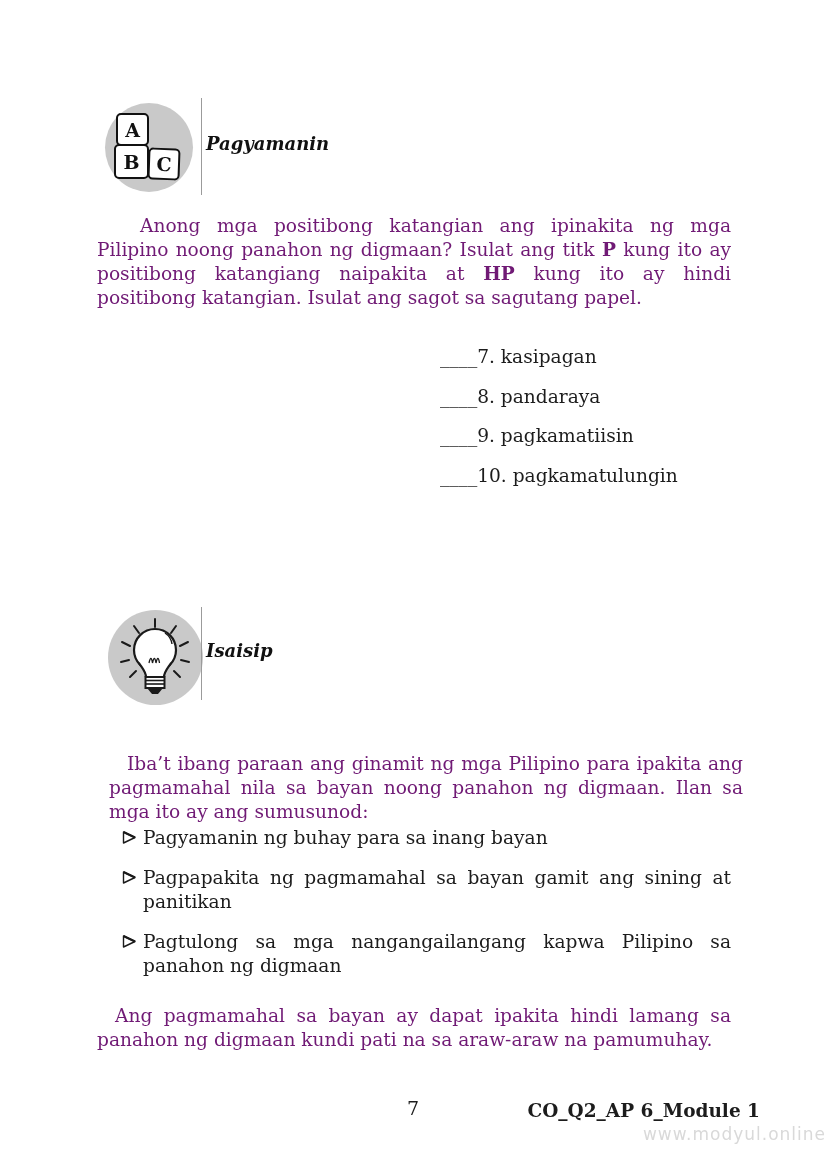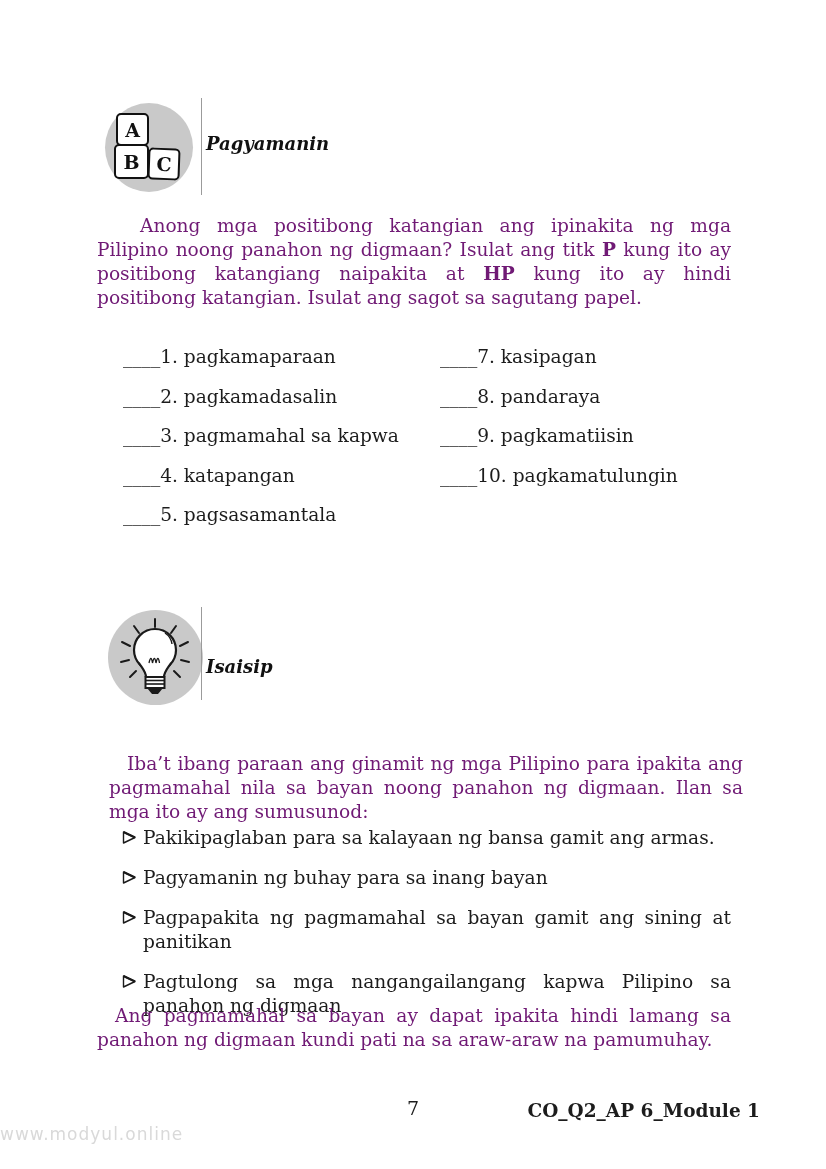--- a/index.html
+++ b/index.html
@@ -93,21 +93,21 @@
     position:absolute;
     right:66px;top:1100px;
     font-weight:bold;
     font-size:18.5px;
     white-space:nowrap;
   }
   .watermark{
     position:absolute;
     left:0;width:826px;
     top:1124px;
-    text-align:left;
+    text-align:right;
     font-family:"DejaVu Sans","Liberation Sans",sans-serif;
     font-size:17px;
     color:#d9d9d9;
     letter-spacing:1px;
   }
 </style>
 </head>
 <body>
 
 <div class="page">
@@ -121,27 +121,20 @@
     </div>
     <div class="abc-block" style="left:43px;top:45px;width:28px;height:28px;transform:rotate(2deg);">
       <span>C</span>
     </div>
   </div>
   <div class="vrule" style="left:201px;top:98px;height:97px;"></div>
   <div class="section-title" style="left:206px;top:133px;">Pagyamanin</div>
 
   <p class="para" style="top:214px;text-indent:43px;margin:0;"><span>Anong mga positibong katangian ang ipinakita ng mga Pilipino noong panahon ng digmaan? Isulat ang titk </span><b>P</b><span> kung ito ay positibong katangiang naipakita at </span><b>HP</b><span> kung ito ay hindi positibong katangian. Isulat ang sagot sa sagutang papel.</span></p>
 
-  <div class="answer-col" style="left:123px;top:345px;">
-    <div class="answer-item">____1. pagkamaparaan</div>
-    <div class="answer-item">____2. pagkamadasalin</div>
-    <div class="answer-item">____3. pagmamahal sa kapwa</div>
-    <div class="answer-item">____4. katapangan</div>
-    <div class="answer-item">____5. pagsasamantala</div>
-  </div>
   <div class="answer-col" style="left:440px;top:345px;">
     <div class="answer-item">____7. kasipagan</div>
     <div class="answer-item">____8. pandaraya</div>
     <div class="answer-item">____9. pagkamatiisin</div>
     <div class="answer-item">____10. pagkamatulungin</div>
   </div>
 
   <div class="badge-circle" style="left:108px;top:610px;width:95px;height:95px;">
     <svg width="95" height="95" viewBox="0 0 95 95">
 
@@ -164,37 +157,30 @@
 
       <path d="M41 53 q2 -9 3.5 0 q2 -9 3.5 0 q2 -9 3.5 0" fill="none" stroke="#1a1a1a" stroke-width="1.3"></path>
 
       <rect x="37.5" y="67" width="19" height="11" fill="#ffffff" stroke="#1a1a1a" stroke-width="2"></rect>
       <line x1="37.5" y1="70.5" x2="56.5" y2="70.5" stroke="#1a1a1a" stroke-width="1.6"></line>
       <line x1="37.5" y1="74" x2="56.5" y2="74" stroke="#1a1a1a" stroke-width="1.6"></line>
       <path d="M39 78 L55 78 L50 84 L44 84 Z" fill="#1a1a1a"></path>
     </svg>
   </div>
   <div class="vrule" style="left:201px;top:607px;height:93px;"></div>
-  <div class="section-title" style="left:206px;top:656px;">Isaisip</div>
+  <div class="section-title" style="left:206px;top:640px;">Isaisip</div>
 
   <p class="para" style="top:740px;text-indent:18px;margin:12px;">Iba’t ibang paraan ang ginamit ng mga Pilipino para ipakita ang pagmamahal nila sa bayan noong panahon ng digmaan. Ilan sa mga ito ay ang sumusunod:</p>
 
   <div class="bullet-list" style="top:826px;">
     <div class="bullet-item">
       <svg class="bullet-arrow" viewBox="0 0 15 15">
         <polygon points="1.5,2 13,7.5 1.5,13" fill="#ffffff" stroke="#1a1a1a" stroke-width="1.4" stroke-linejoin="round"></polygon>
         <line x1="1.5" y1="2" x2="13" y2="7.5" stroke="#1a1a1a" stroke-width="2.2"></line>
       </svg>
-      <span>Pakikipaglaban para sa kalayaan ng bansa gamit ang armas.</span>
-    </div>
-    <div class="bullet-item">
-      <svg class="bullet-arrow" viewBox="0 0 15 15">
-        <polygon points="1.5,2 13,7.5 1.5,13" fill="#ffffff" stroke="#1a1a1a" stroke-width="1.4" stroke-linejoin="round"></polygon>
-        <line x1="1.5" y1="2" x2="13" y2="7.5" stroke="#1a1a1a" stroke-width="2.2"></line>
-      </svg>
       <span>Pagyamanin ng buhay para sa inang bayan</span>
     </div>
     <div class="bullet-item">
       <svg class="bullet-arrow" viewBox="0 0 15 15">
         <polygon points="1.5,2 13,7.5 1.5,13" fill="#ffffff" stroke="#1a1a1a" stroke-width="1.4" stroke-linejoin="round"></polygon>
         <line x1="1.5" y1="2" x2="13" y2="7.5" stroke="#1a1a1a" stroke-width="2.2"></line>
       </svg>
       <span>Pagpapakita ng pagmamahal sa bayan gamit ang sining at panitikan</span>
     </div>
     <div class="bullet-item">

